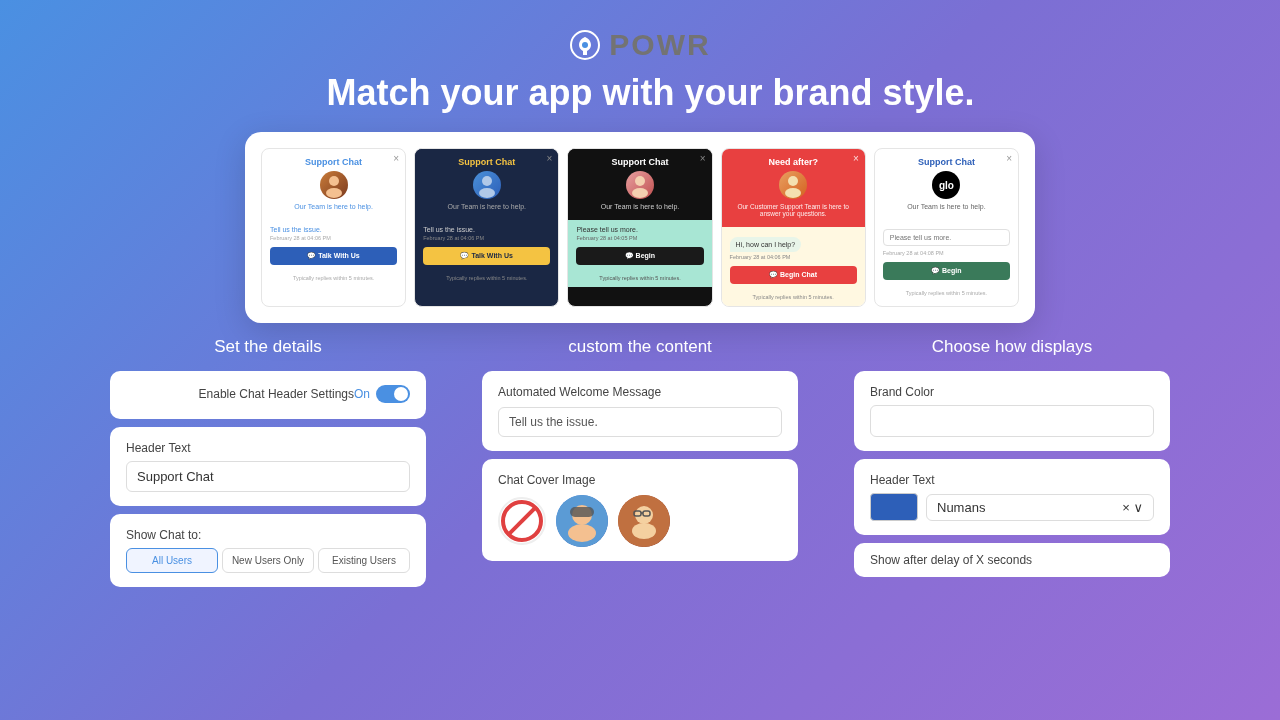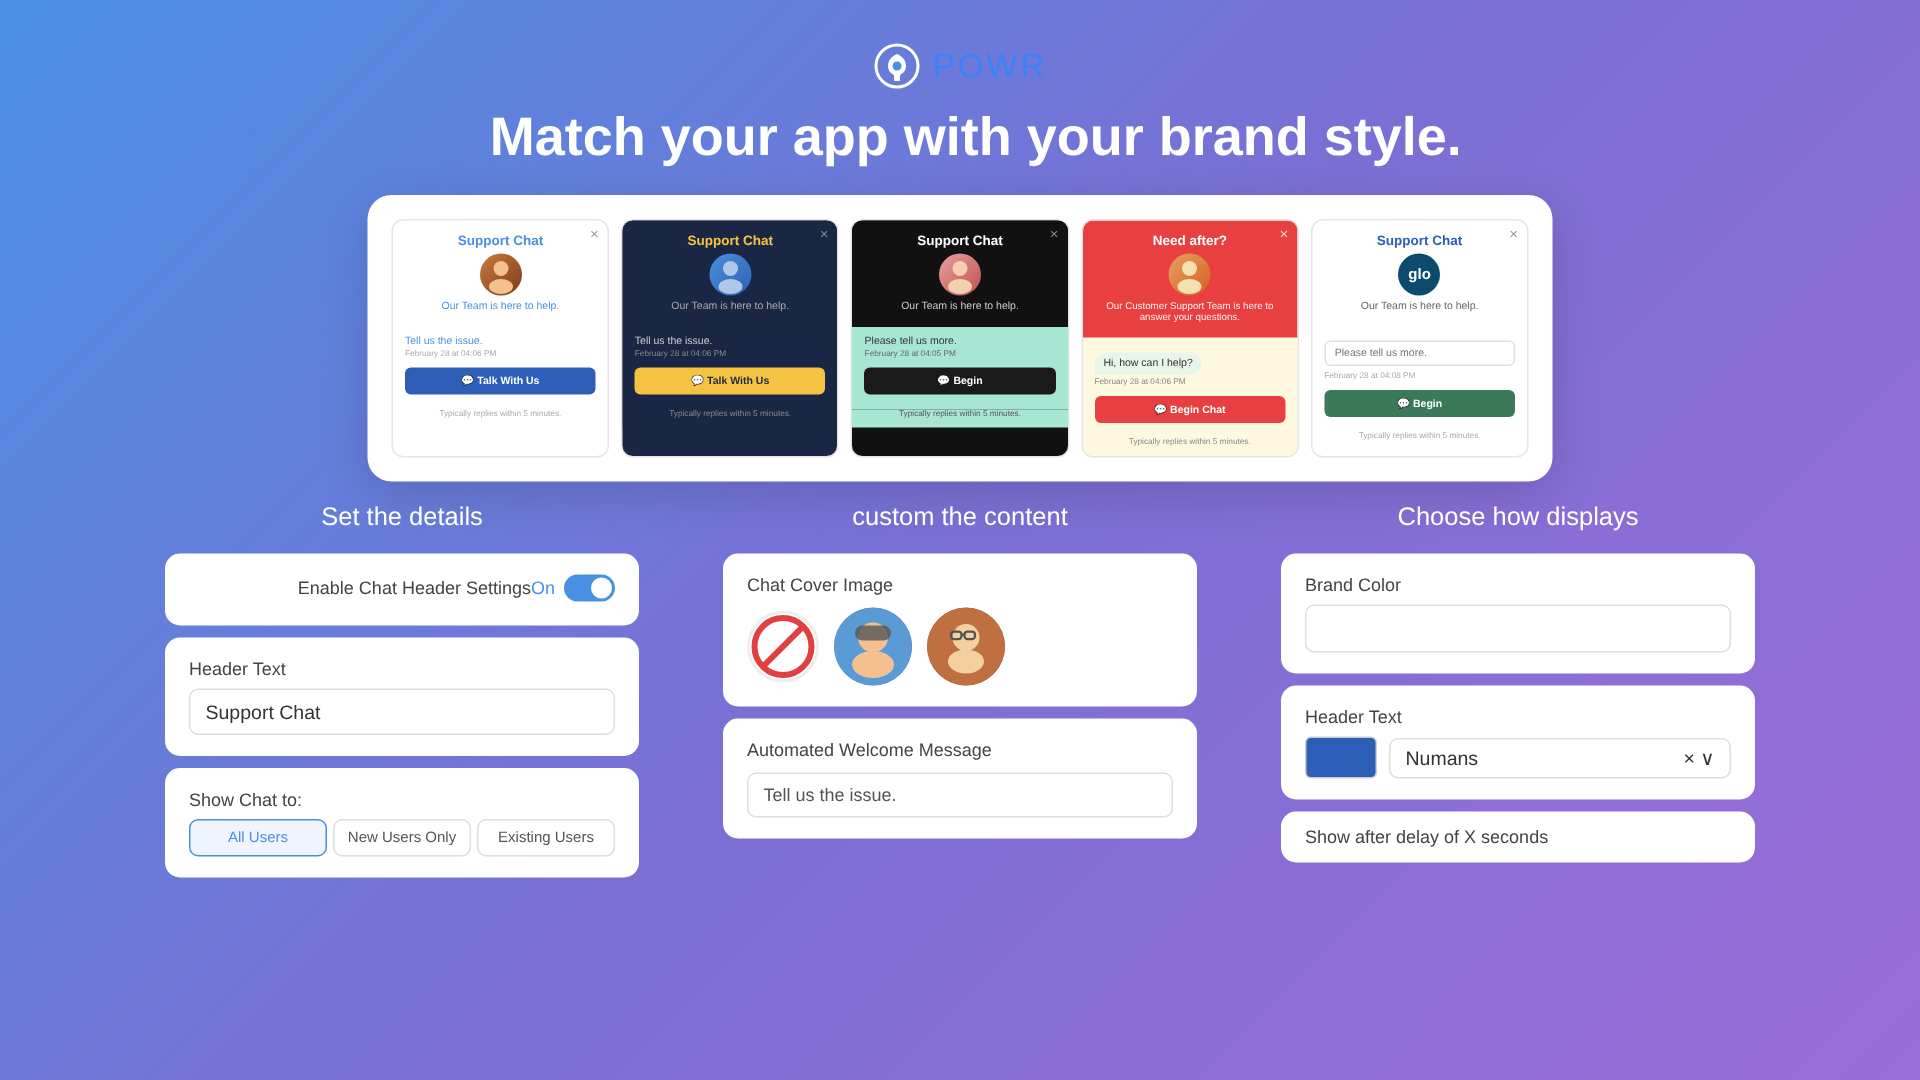--- a/index.html
+++ b/index.html
@@ -23,23 +23,23 @@
       justify-content: center;
       gap: 8px;
       margin-bottom: 10px;
     }
     .logo-icon {
       width: 32px;
       height: 32px;
       color: white;
     }
     .logo-text {
-      font-size: 22px;
-      font-weight: 400;
-      color: #3b82f6;
+      font-size: 30px;
+      font-weight: 700;
+      color: #737373;
       letter-spacing: 2px;
     }
     .headline {
       font-size: 36px;
       font-weight: 800;
       color: white;
       padding-left: 21px;
     }
 
     
@@ -501,21 +501,21 @@
         <div class="chat-time">February 28 at 04:06 PM</div>
         <button class="chat-btn" style="background:#e84040;color:white;">💬 Begin Chat</button>
       </div>
       <div class="chat-footer" style="background:#fff8e1;">Typically replies within 5 minutes.</div>
     </div>
 
     <div class="chat-card card5">
       <div class="chat-card-header">
         <span class="close-btn">×</span>
         <div class="chat-card-title">Support Chat</div>
-        <div class="chat-avatar" style="background:#0c4a6e;">
+        <div class="chat-avatar" style="background:#000000;">
           <span style="color:white;font-size:10px;font-weight:700;">glo</span>
         </div>
         <div class="chat-subtitle">Our Team is here to help.</div>
       </div>
       <div class="chat-body">
         <input class="chat-input-area" type="text" placeholder="Please tell us more." readonly="" style="">
         <div class="chat-time">February 28 at 04:08 PM</div>
         <button class="chat-btn" style="background:#3a7a5a;color:white;">💬 Begin</button>
       </div>
       <div class="chat-footer">Typically replies within 5 minutes.</div>
@@ -549,20 +549,25 @@
       <div class="radio-group">
         <div class="radio-btn active">All Users</div>
         <div class="radio-btn">New Users Only</div>
         <div class="radio-btn">Existing Users</div>
       </div>
     </div>
   </div>
 
   <div class="bottom-col">
     <div class="bottom-col-title">custom the content</div>
+
+    <div class="content-panel">
+      <div class="content-label">Automated Welcome Message</div>
+      <input class="content-input" type="text" value="Tell us the issue." style="">
+    </div>
 
     <div class="content-panel">
       <div class="content-label">Chat Cover Image</div>
       <div class="avatar-row">
 
         <div class="no-sign"></div>
 
         <div class="avatar-circle" style="background:linear-gradient(135deg,#4a90e2,#2d60b0);">
           <svg viewBox="0 0 52 52" width="52" height="52">
             <circle cx="26" cy="26" r="26" fill="#5b9bd5"></circle>
@@ -577,25 +582,20 @@
             <circle cx="26" cy="26" r="26" fill="#c07040"></circle>
             <circle cx="26" cy="20" r="9" fill="#f4d0a0"></circle>
             <ellipse cx="26" cy="36" rx="12" ry="8" fill="#f4d0a0"></ellipse>
             <rect x="16" y="16" width="7" height="5" rx="2" fill="none" stroke="#555" stroke-width="1.5"></rect>
             <rect x="25" y="16" width="7" height="5" rx="2" fill="none" stroke="#555" stroke-width="1.5"></rect>
             <line x1="23" y1="18" x2="25" y2="18" stroke="#555" stroke-width="1.5"></line>
           </svg>
         </div>
       </div>
     </div>
-
-    <div class="content-panel">
-      <div class="content-label">Automated Welcome Message</div>
-      <input class="content-input" type="text" value="Tell us the issue." style="">
-    </div>
   </div>
 
   <div class="bottom-col">
     <div class="bottom-col-title">Choose how displays</div>
 
     <div class="settings-panel">
       <div class="settings-label">Brand Color</div>
       <input class="brand-color-input" type="text" placeholder="" style="">
     </div>
 

